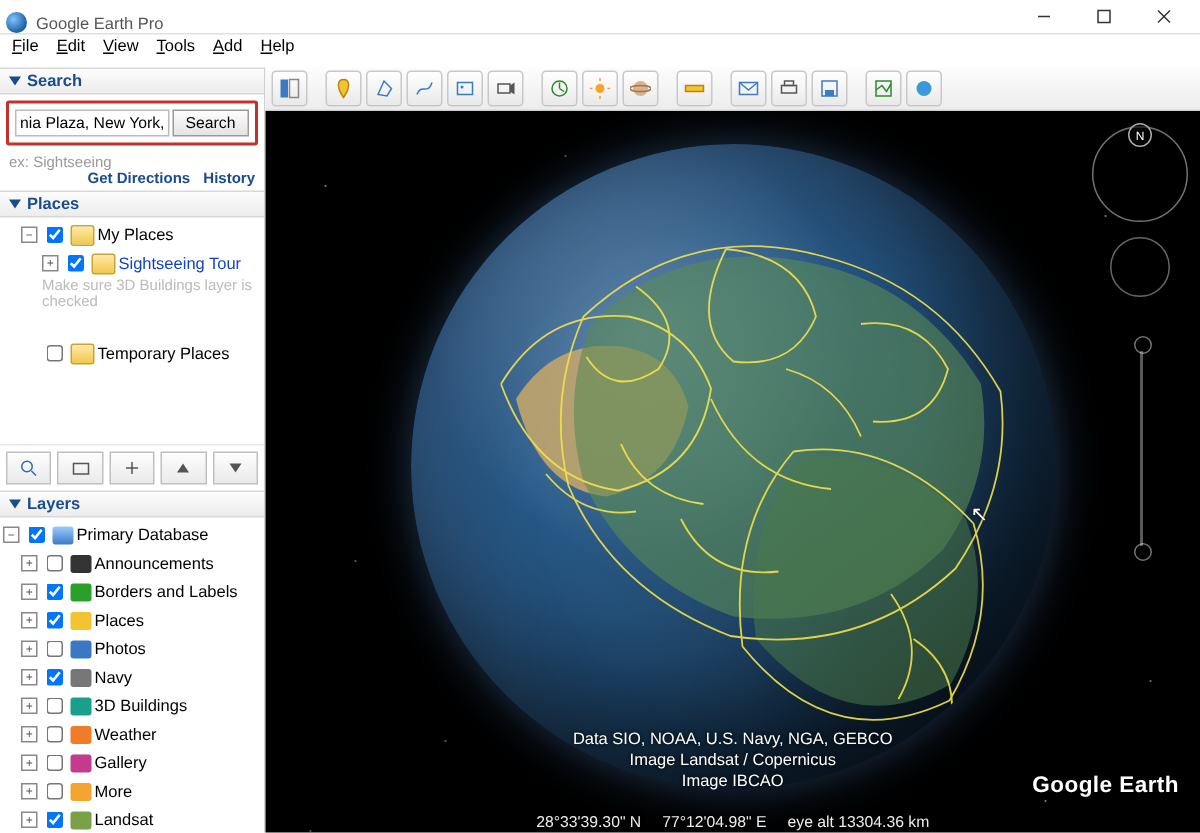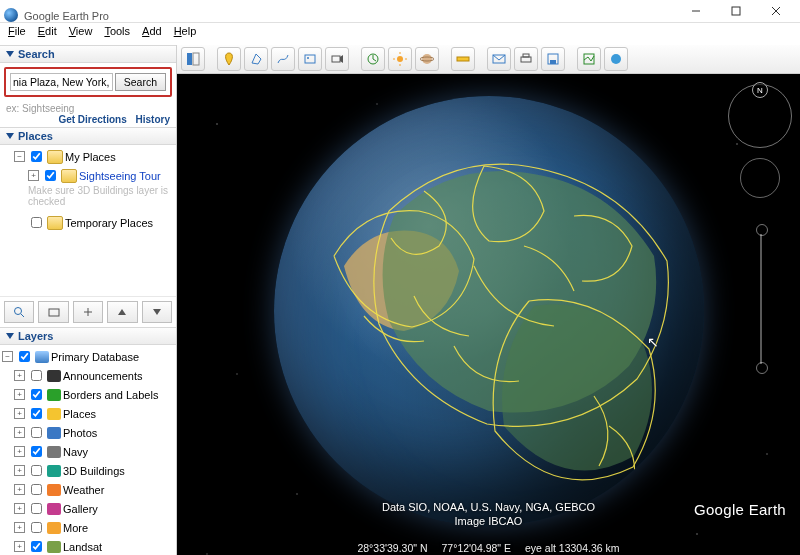--- a/index.html
+++ b/index.html
@@ -53,21 +53,21 @@
  radial-gradient(1px 1px at 30px 480px,#aaa,transparent 1px);
  opacity:.7}
 .globe{position:absolute;left:50%;top:49%;width:430px;height:430px;margin-left:-215px;margin-top:-215px;border-radius:50%;
  background:
   radial-gradient(circle at 36% 30%, rgba(255,255,255,.25), transparent 35%),
   radial-gradient(circle at 70% 75%, rgba(0,0,0,.45), transparent 55%),
   radial-gradient(circle at 50% 50%, #3c77a8 0%, #2a5e8e 40%, #1e4870 65%, #0b2a4a 95%);
  box-shadow:inset -35px -35px 80px rgba(0,0,0,.7), inset 25px 25px 60px rgba(160,200,255,.18), 0 0 30px rgba(90,150,220,.35)}
 .globe svg{position:absolute;inset:0}
 .attrib{position:absolute;left:0;right:0;bottom:30px;text-align:center;color:#fff;font-size:11px;text-shadow:0 0 3px #000;line-height:14px}
-.ge-logo{position:absolute;right:14px;bottom:40px;color:#fff;font-size:15px;letter-spacing:.3px;text-shadow:0 0 3px #000;font-weight:400}
+.ge-logo{position:absolute;right:14px;bottom:26px;color:#fff;font-size:15px;letter-spacing:.3px;text-shadow:0 0 3px #000;font-weight:700}
 .statusbar{position:absolute;left:0;right:0;bottom:4px;color:#eee;font-size:10.5px;text-shadow:0 0 3px #000;display:flex;justify-content:center;gap:14px}
 .nav-compass{position:absolute;right:8px;top:10px;width:62px;height:62px;border:1px solid rgba(255,255,255,.45);border-radius:50%}
 .nav-compass .n{position:absolute;top:-3px;left:50%;transform:translateX(-50%);width:14px;height:14px;border-radius:50%;background:rgba(0,0,0,.55);border:1px solid #aaa;color:#fff;font-size:8px;display:flex;align-items:center;justify-content:center}
 .nav-look{position:absolute;right:20px;top:84px;width:38px;height:38px;border:1px solid rgba(255,255,255,.4);border-radius:50%}
 .nav-zoom{position:absolute;right:34px;top:150px;width:10px;height:150px}
 .nav-zoom .track{position:absolute;left:4px;top:10px;bottom:10px;width:2px;background:rgba(255,255,255,.35)}
 .nav-zoom .end{position:absolute;left:0;width:10px;height:10px;border:1px solid rgba(255,255,255,.45);border-radius:50%}
 .nav-zoom .end.top{top:0}.nav-zoom .end.bot{bottom:0}
 .cursor-arrow{position:absolute;left:470px;top:260px;color:#fff;font-size:14px;text-shadow:0 0 2px #000}
 </style>
@@ -136,21 +136,21 @@
         <span class="fico folder"></span>
         <span>My Places</span>
       </div>
       <div class="node indent2">
         <span class="exp">+</span>
         <input type="checkbox" class="chk" checked="" style="">
         <span class="fico folder"></span>
         <span class="lbl-link">Sightseeing Tour</span>
       </div>
       <div class="lbl-muted">Make sure 3D Buildings layer is checked</div>
-      <div class="node indent1" style="margin-top:6px">
+      <div class="node indent1" style="margin-top:19px">
         <span style="width:11px"></span>
         <input type="checkbox" class="chk" style="">
         <span class="fico folder"></span>
         <span>Temporary Places</span>
       </div>
     </div>
 
     <div class="places-gap"></div>
 
     <div class="ctrl-row">
@@ -399,20 +399,21 @@
       </div>
       <div class="nav-look"></div>
       <div class="nav-zoom">
         <div class="end top"></div>
         <div class="track"></div>
         <div class="end bot"></div>
       </div>
 
       <div class="attrib">
         <div>Data SIO, NOAA, U.S. Navy, NGA, GEBCO</div>
+        <div>Image Landsat / Copernicus</div>
         <div>Image IBCAO</div>
       </div>
       <div class="ge-logo">Google Earth</div>
       <div class="statusbar">
         <span>28°33'39.30" N</span>
         <span>77°12'04.98" E</span>
         <span>eye alt 13304.36 km</span>
       </div>
     </div>
   </div>

